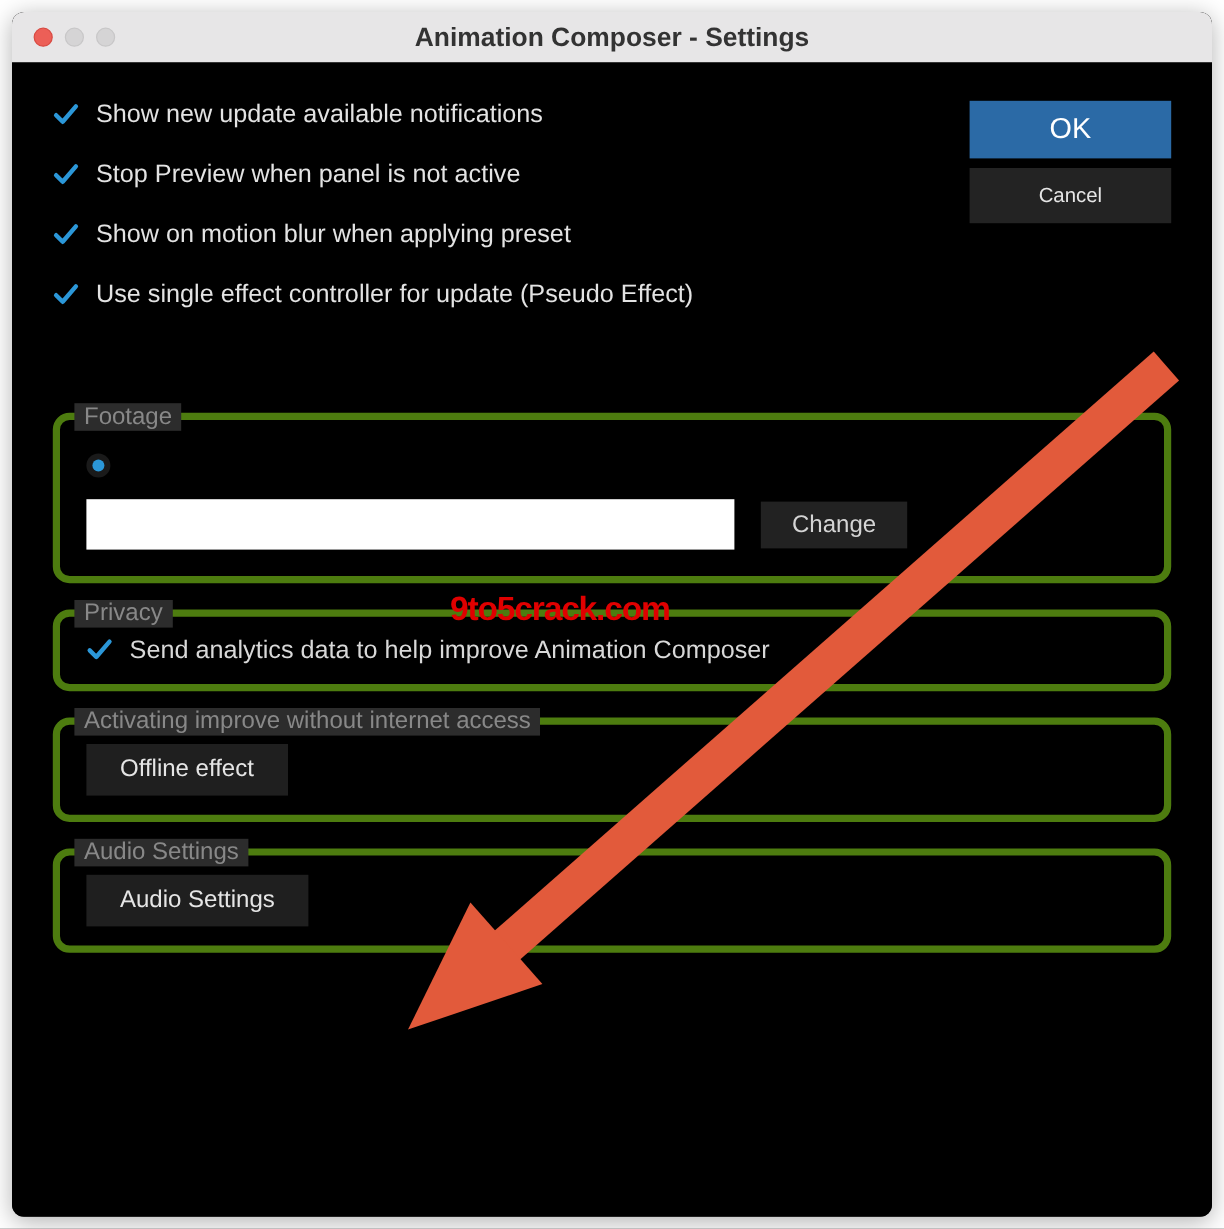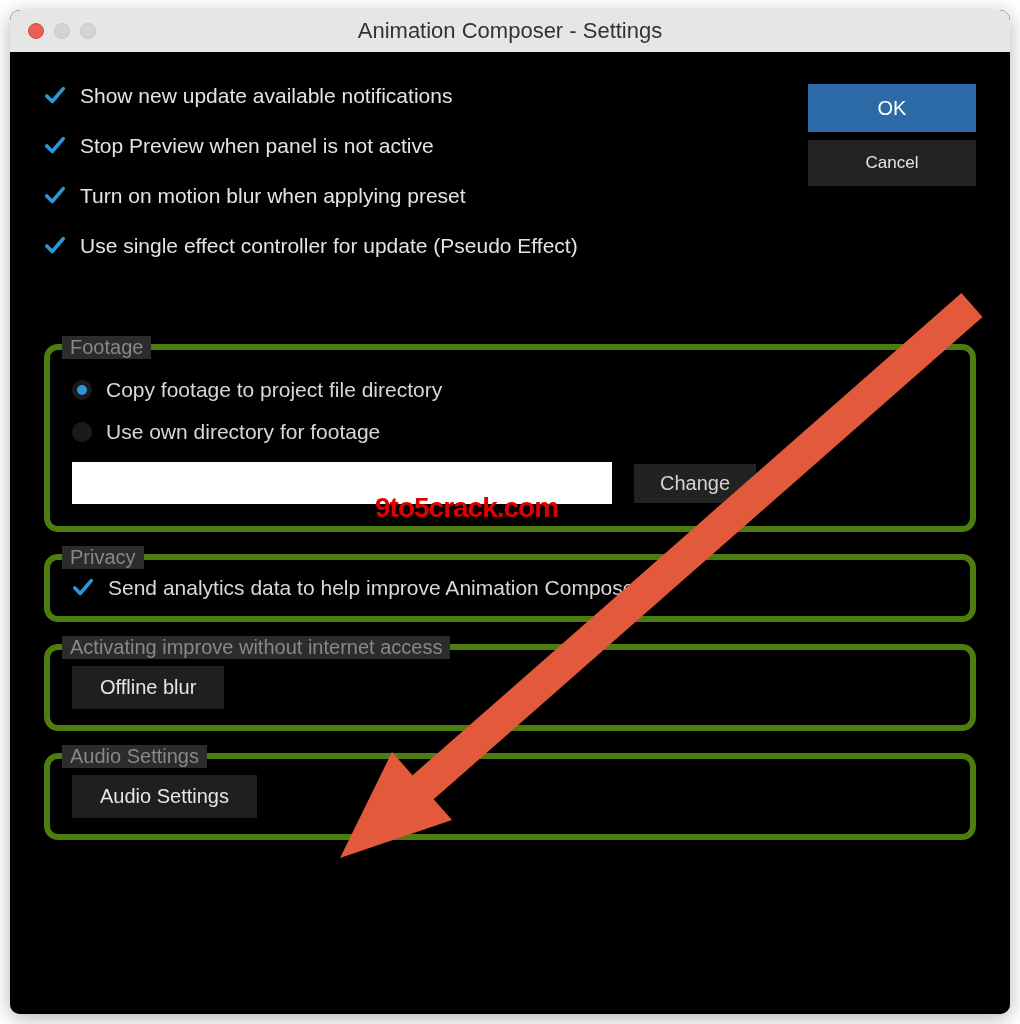--- a/index.html
+++ b/index.html
@@ -40,40 +40,40 @@
     width: 16px; height: 16px; border-radius: 50%;
     background: #d5d4d5;
     border: 1px solid #c8c7c8;
   }
   .traffic .dot.red { background: #ec5f57; border-color: #d94b43; }
   .title {
     position: absolute;
     left: 0; right: 0;
     text-align: center;
     font-size: 22px;
-    font-weight: 400;
+    font-weight: 700;
     color: #333;
   }
   .content {
     background: #000000;
     padding: 32px 34px 0 34px;
     color: #d8d8d8;
     font-size: 21px;
     position: relative;
     height: calc(100% - 42px);
   }
   .topflex { display: flex; }
   .checks { flex: 1; }
   .btncol { width: 168px; display: flex; flex-direction: column; gap: 8px; }
   .btn-ok {
     background: #2b6aa6;
     color: #fff;
     height: 48px;
     display:flex;align-items:center;justify-content:center;
-    font-size: 20px;
+    font-size: 24px;
     cursor: pointer;
   }
   .btn-cancel {
     background: #232323;
     color: #e5e5e5;
     height: 46px;
     display:flex;align-items:center;justify-content:center;
     font-size: 17px;
     cursor: pointer;
   }
@@ -185,21 +185,21 @@
               </svg>
           </span>
           <span class="chklabel">Stop Preview when panel is not active</span>
         </div>
         <div class="chkrow">
           <span class="chkbox">
             <svg viewBox="0 0 24 24">
                 <path d="M3 12l6 6L21 4" stroke="#2b97d8" stroke-width="4" fill="none" stroke-linecap="round" stroke-linejoin="round"></path>
               </svg>
           </span>
-          <span class="chklabel">Turn on motion blur when applying preset</span>
+          <span class="chklabel">Show on motion blur when applying preset</span>
         </div>
         <div class="chkrow">
           <span class="chkbox">
             <svg viewBox="0 0 24 24">
                 <path d="M3 12l6 6L21 4" stroke="#2b97d8" stroke-width="4" fill="none" stroke-linecap="round" stroke-linejoin="round"></path>
               </svg>
           </span>
           <span class="chklabel">Use single effect controller for update (Pseudo Effect)</span>
         </div>
       </div>
@@ -209,25 +209,20 @@
       </div>
     </div>
 
 
     <div class="group">
       <div class="group-title">Footage</div>
       <div class="radiorow">
         <span class="radio">
             <span class="dotin"></span>
           </span>
-        <span>Copy footage to project file directory</span>
-      </div>
-      <div class="radiorow">
-        <span class="radio"></span>
-        <span>Use own directory for footage</span>
       </div>
       <div class="pathrow">
         <input class="pathinput" value="" style="">
         <div class="btn-change">Change</div>
       </div>
     </div>
 
     <div class="group tight">
       <div class="group-title">Privacy</div>
       <div class="single-check">
@@ -235,21 +230,21 @@
           <svg viewBox="0 0 24 24">
               <path d="M3 12l6 6L21 4" stroke="#2b97d8" stroke-width="4" fill="none" stroke-linecap="round" stroke-linejoin="round"></path>
             </svg>
         </span>
         <span>Send analytics data to help improve Animation Composer</span>
       </div>
     </div>
 
     <div class="group tight">
       <div class="group-title">Activating improve without internet access</div>
-      <div class="btn-dark">Offline blur</div>
+      <div class="btn-dark">Offline effect</div>
     </div>
 
     <div class="group tight">
       <div class="group-title">Audio Settings</div>
       <div class="btn-dark">Audio Settings</div>
     </div>
 
   </div>
 </div>
 

